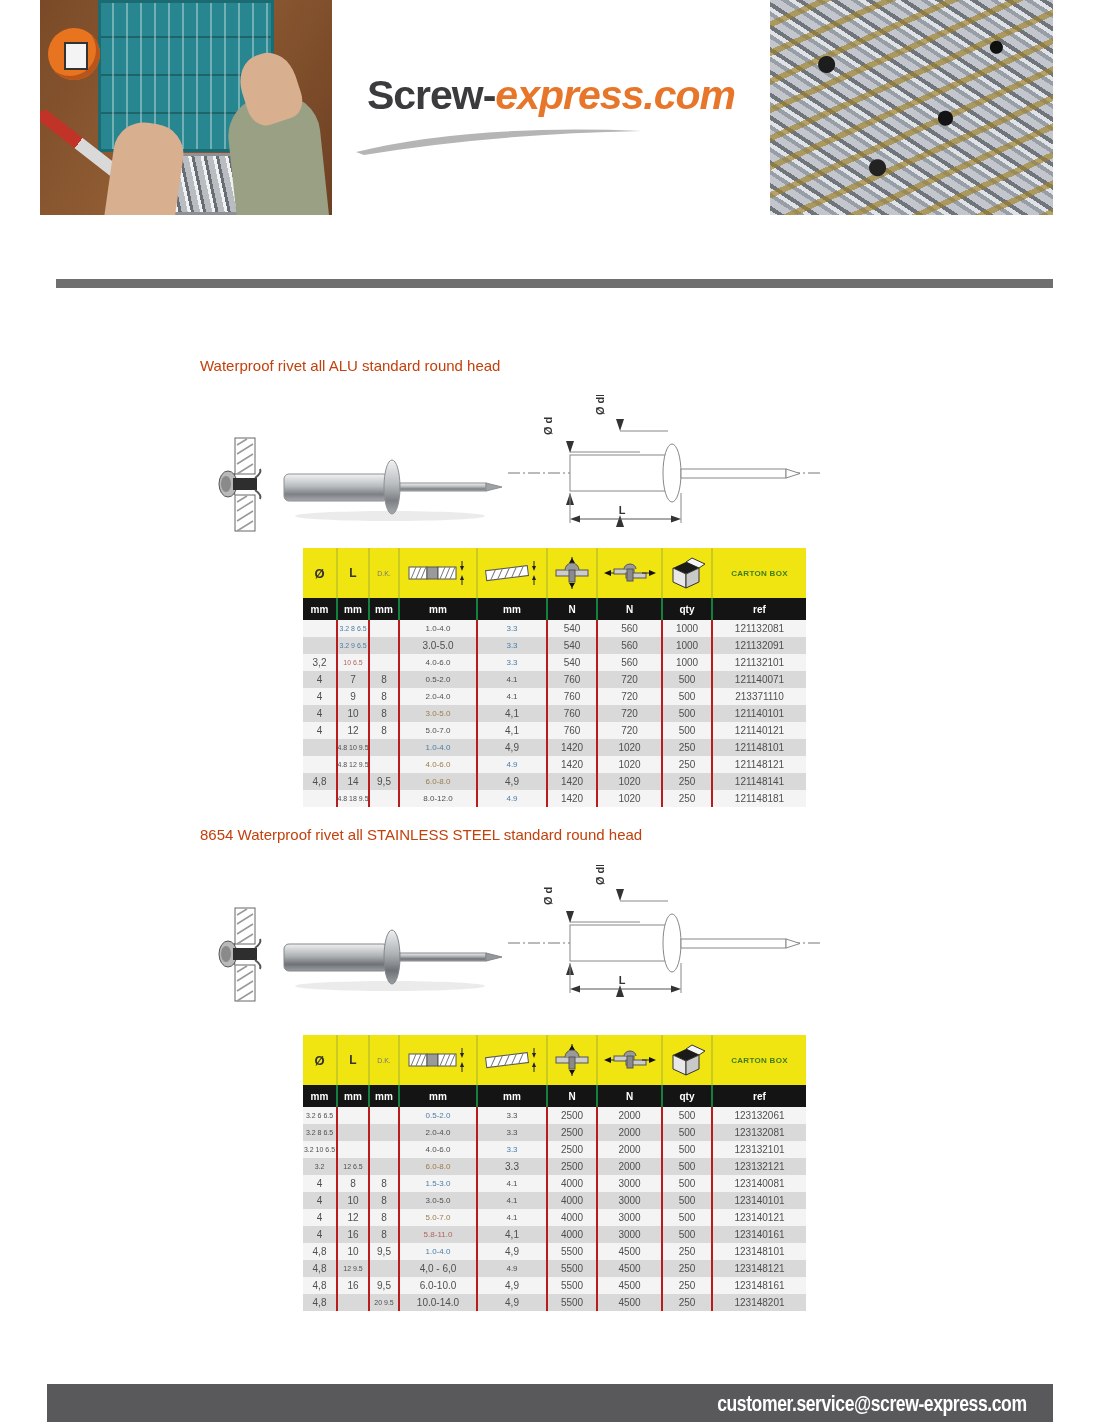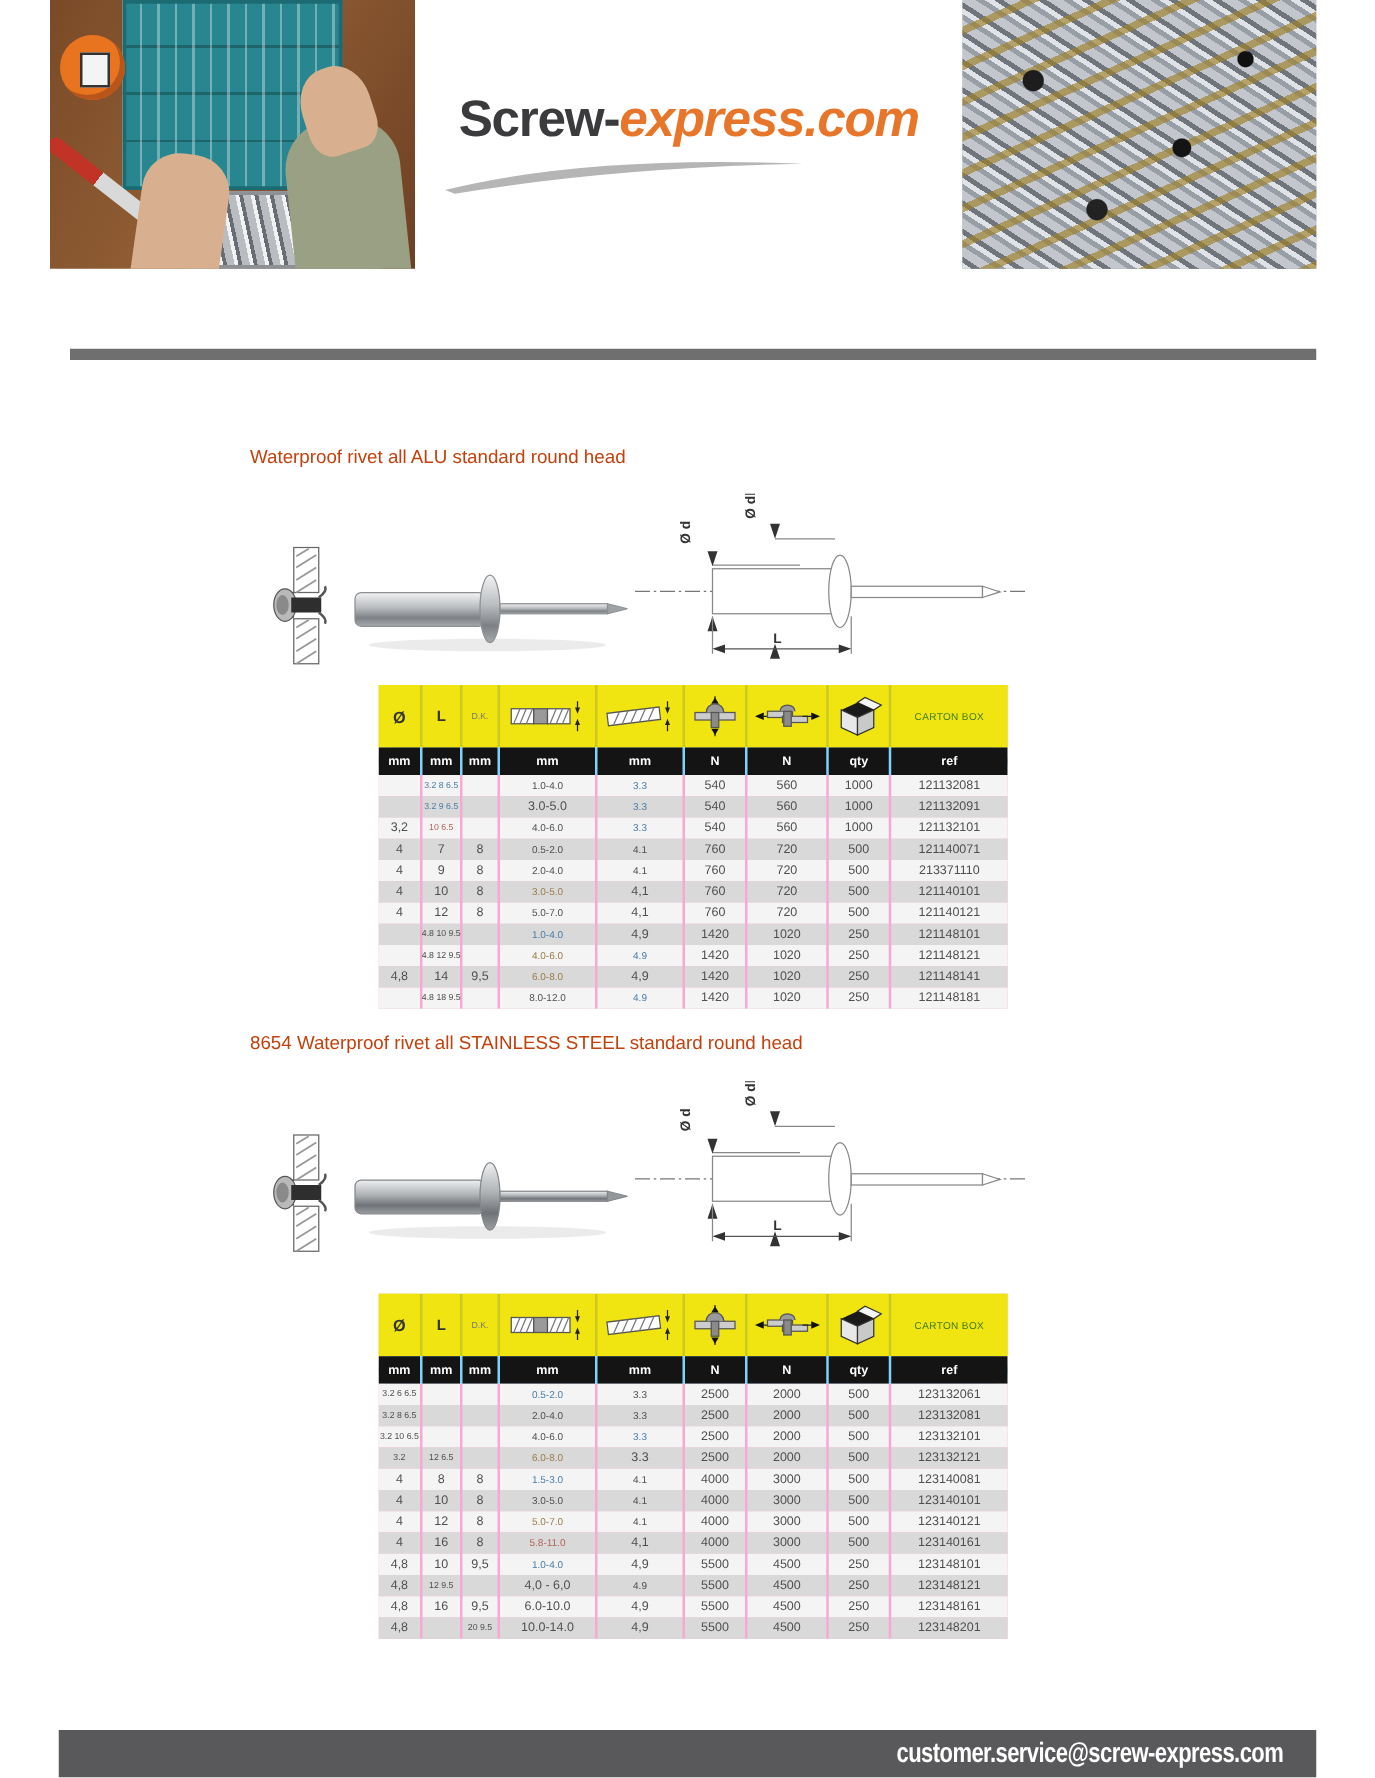--- a/index.html
+++ b/index.html
@@ -55,24 +55,24 @@
   .drawing{position:absolute;left:460px;top:0;}
 
   
   .dtable{position:absolute;left:303px;width:503px;font-size:10px;color:#4f4f4f;}
   .thead,.tsub,.trow{display:grid;grid-template-columns:33px 30px 28px 76px 68px 48px 63px 48px 93px;column-gap:2px;}
   .thead{background:#caca20;height:50px;}
   .thead .th{background:#f0e411;display:flex;align-items:center;justify-content:center;overflow:hidden;}
   .h-dia{font-size:13px;font-weight:bold;color:#333;}
   .h-len{font-size:12px;font-weight:bold;color:#333;}
   .h-dk{font-size:7px;color:#777;}
-  .h-carton{font-size:8px;font-weight:normal;color:#3f7d1e;letter-spacing:.3px;}
-  .tsub{background:#7dd3fc;height:22px;border-radius:10px;}
+  .h-carton{font-size:8px;font-weight:bold;color:#3f7d1e;letter-spacing:.3px;}
+  .tsub{background:#15803d;height:22px;}
   .tsub .ts{background:#141414;color:#fff;font-weight:bold;font-size:10px;display:flex;align-items:center;justify-content:center;}
-  .tbody{background:#f9a8d4;}
+  .tbody{background:#b91c1c;}
   .trow{height:17px;}
   .trow .tcell{display:flex;align-items:center;justify-content:center;white-space:nowrap;overflow:visible;}
   .trow.odd .tcell{background:#f4f4f4;}
   .trow.even .tcell{background:#d9d9d9;}
   .tcell.sm{font-size:7px;}
   .tcell.xs{font-size:8px;}
   .tcell.blue{color:#4a7da8;}
   .tcell.red{color:#b0645a;}
   .tcell.tan{color:#9a7d4a;}
 

